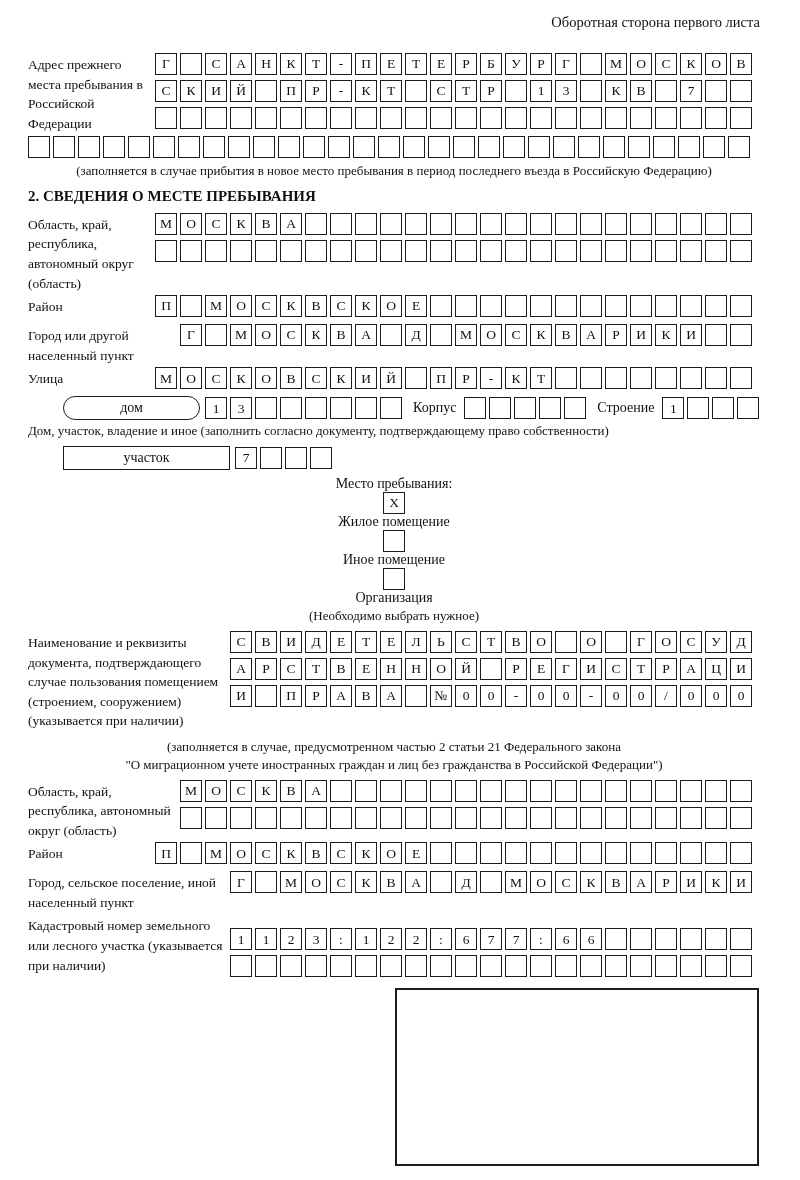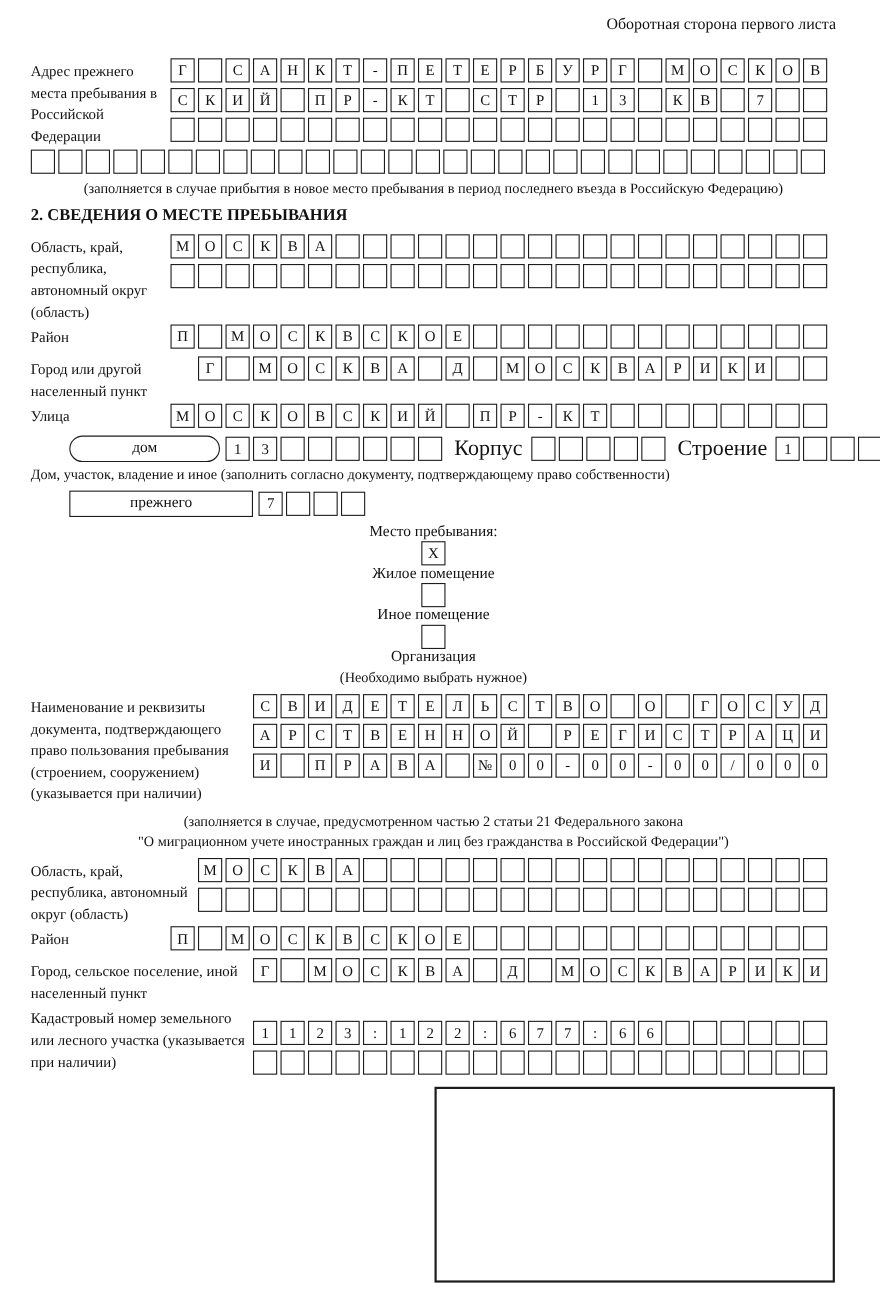--- a/index.html
+++ b/index.html
@@ -30,21 +30,21 @@
   .center { text-align: center; }
   .sec-title { font-weight: bold; font-size: 15px; margin: 8px 0 8px 0; }
   .sub-title { text-align: center; font-weight: bold; font-size: 14.5px; margin: 10px 0 4px 0; }
 
   .widebox {
     border: 1.6px solid #1c1c1c; height: 24px; display: inline-flex;
     align-items: center; justify-content: center; font-size: 14px;
     flex: 0 0 auto; background: #fff;
   }
   .inline-row { display: flex; align-items: center; margin-bottom: 3px; }
-  .inline-label { font-size: 20px; padding: 0 8px; white-space: nowrap; }
+  .inline-label { font-size: 14px; padding: 0 8px; white-space: nowrap; }
 
   .mesto-row { display: flex; align-items: center; margin: 6px 0 2px 0; flex-direction: column; }
   .mesto-row .cbox { margin: 0 10px; }
   .mesto-text { font-size: 14px; }
   .mesto-gap { width: 26px; }
 
   .stamp-box {
     margin-left: 367px; margin-top: 6px;
     width: 364px; height: 178px; border: 2px solid #1c1c1c; background: #fff;
   }
@@ -350,21 +350,21 @@
     <div class="boxes" style="margin:0;">
         <span class="cbox">1</span>
         <span class="cbox"></span>
         <span class="cbox"></span>
         <span class="cbox"></span>
       </div>
   </div>
   <div class="caption">Дом, участок, владение и иное (заполнить согласно документу, подтверждающему право собственности)</div>
 
   <div class="inline-row" style="margin-left:35px; margin-top:4px;">
-    <div class="widebox" style="width:167px;">прежнего</div>
+    <div class="widebox" style="width:167px;">участок</div>
     <div class="boxes" style="margin:0 0 0 5px;">
         <span class="cbox">7</span>
         <span class="cbox"></span>
         <span class="cbox"></span>
         <span class="cbox"></span>
       </div>
   </div>
 
   <div class="mesto-row">
     <span class="mesto-text">Место пребывания:</span>
@@ -373,21 +373,21 @@
     <span class="mesto-gap"></span>
     <span class="cbox"></span>
     <span class="mesto-text">Иное помещение</span>
     <span class="mesto-gap"></span>
     <span class="cbox"></span>
     <span class="mesto-text">Организация</span>
   </div>
   <div class="caption center">(Необходимо выбрать нужное)</div>
 
   <div class="frow mb8" style="margin-top:4px;">
-    <div class="flabel w202">Наименование и реквизиты документа, подтверждающего право пользования пребывания (строением, сооружением) (указывается при наличии)</div>
+    <div class="flabel w202">Наименование и реквизиты документа, подтверждающего случае пользования помещением (строением, сооружением) (указывается при наличии)</div>
     <div class="rows">
       <div class="boxes">
           <span class="cbox">С</span>
           <span class="cbox">В</span>
           <span class="cbox">И</span>
           <span class="cbox">Д</span>
           <span class="cbox">Е</span>
           <span class="cbox">Т</span>
           <span class="cbox">Е</span>
           <span class="cbox">Л</span>

